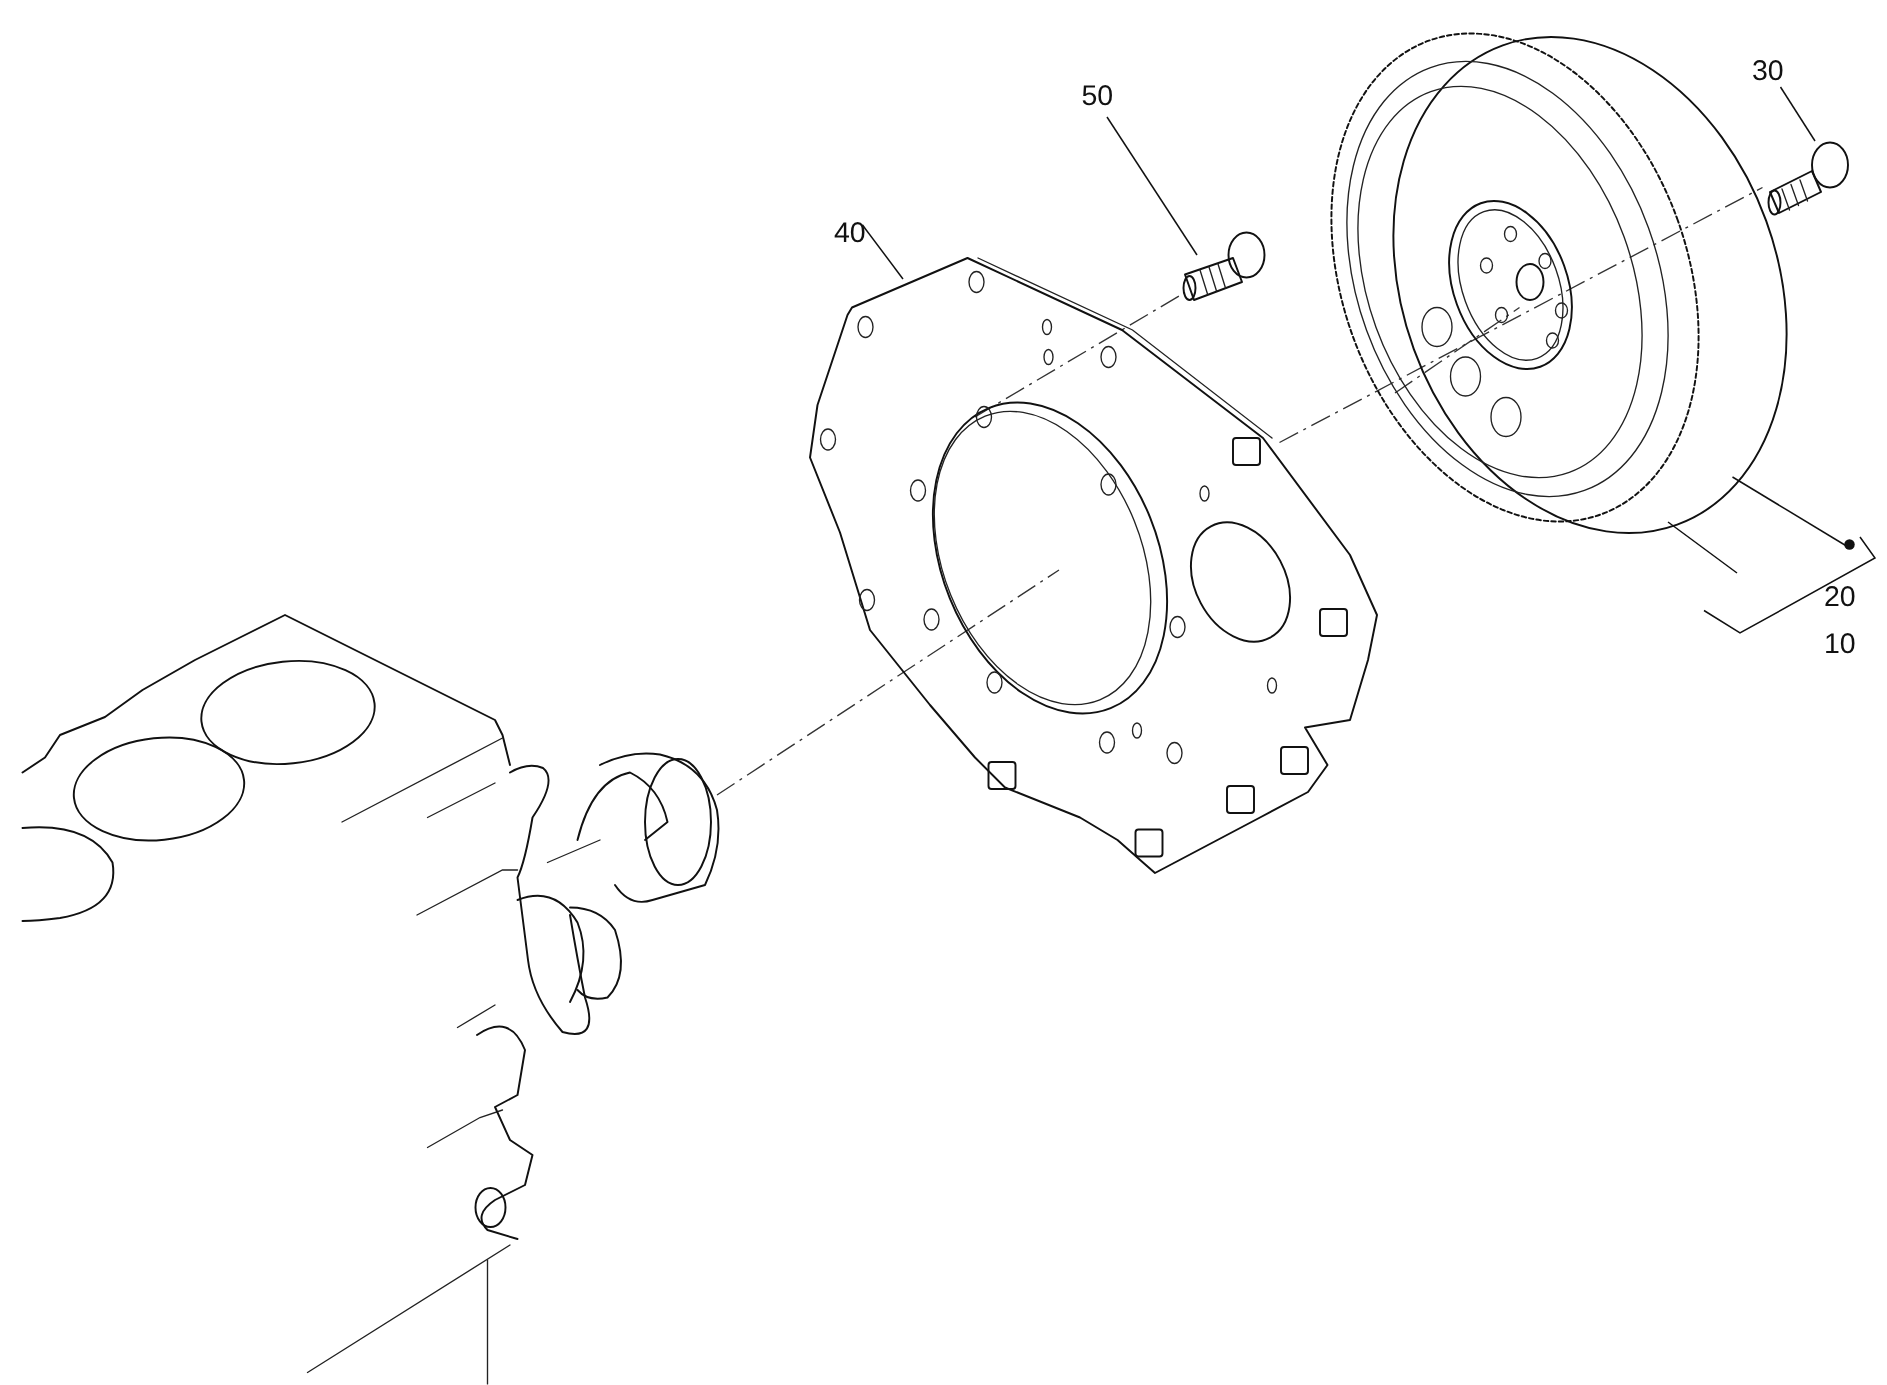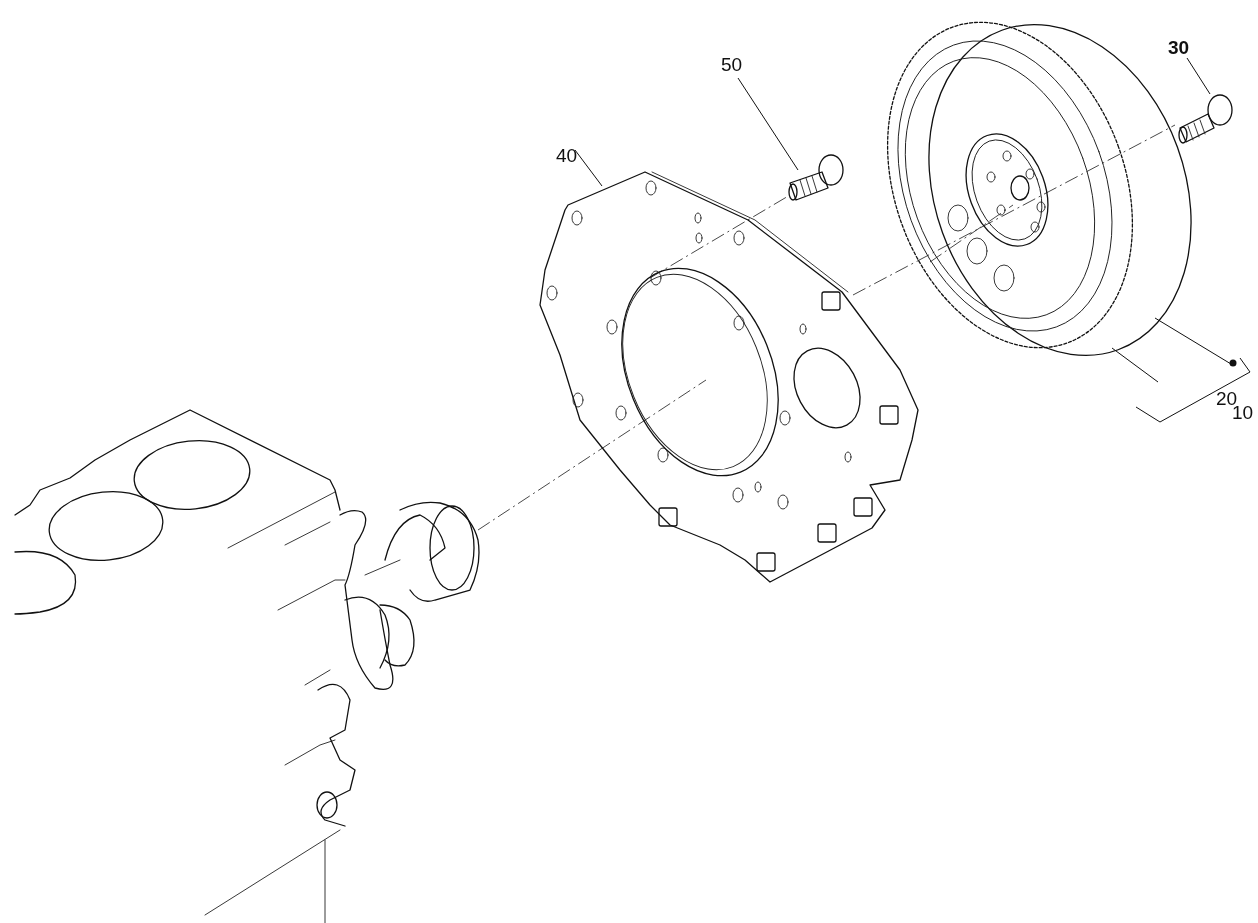--- a/index.html
+++ b/index.html
@@ -118,17 +118,17 @@
     <path class="ln" d="M1180 128 L1208 114 L1214 128 L1186 142 Z"></path>
     <ellipse class="ln" cx="1183" cy="135" rx="4" ry="8"></ellipse>
     <path class="thin" d="M1188 126 L1193 140 M1194 123 L1199 137 M1200 120 L1205 134"></path>
     <ellipse class="ln" cx="1220" cy="110" rx="12" ry="15"></ellipse>
     <path class="leader" d="M1187 58 L1210 94"></path>
   </g>
 
   <path class="leader" d="M1136 407 L1160 422 L1250 372 L1240 358"></path>
 </svg>
 
-<div class="callout" style="left:1216px; top:403px;margin-left:16px;">10</div>
+<div class="callout" style="left:1216px; top:420px;">10</div>
 <div class="callout" style="left:1216px; top:389px;">20</div>
-<div class="callout" style="left:1168px; top:38px;font-weight:bold;">30</div>
+<div class="callout" style="left:1168px; top:38px;">30</div>
 <div class="callout" style="left:556px; top:146px;">40</div>
 <div class="callout" style="left:721px; top:55px;">50</div>
 
 </body></html>

